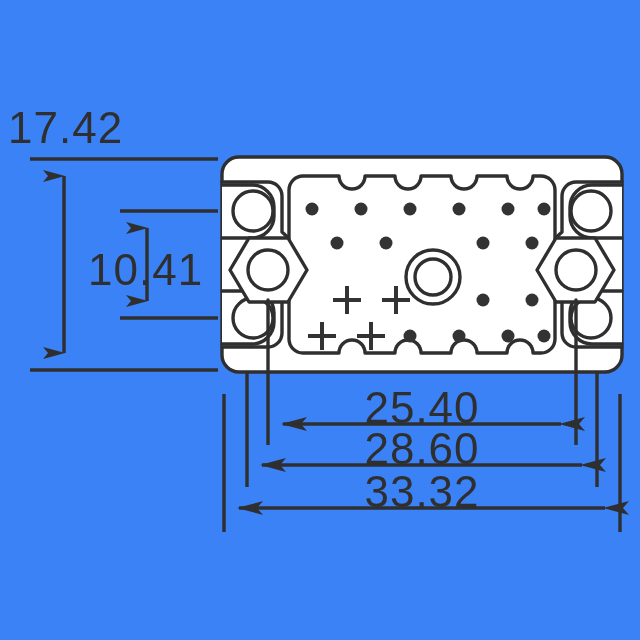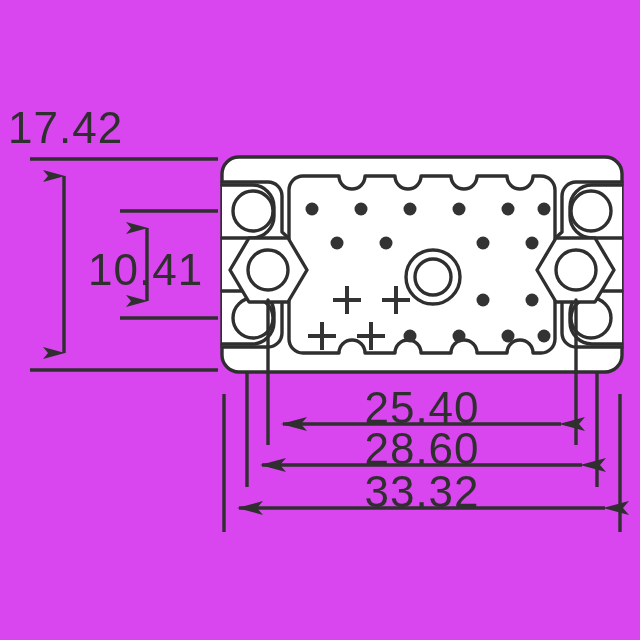--- a/index.html
+++ b/index.html
@@ -10,21 +10,21 @@
   body {
     width: 640px;
     height: 640px;
     overflow: hidden;
     font-family: "Liberation Sans", sans-serif;
   }
   #stage {
     position: relative;
     width: 640px;
     height: 640px;
-    background: #d946ef;
+    background: #3b82f6;
     text-decoration: underline;
   }
   #drawing {
     position: absolute;
     left: 0;
     top: 0;
   }
   .dim-text {
     font-family: "Liberation Sans", sans-serif;
     font-size: 44px;

